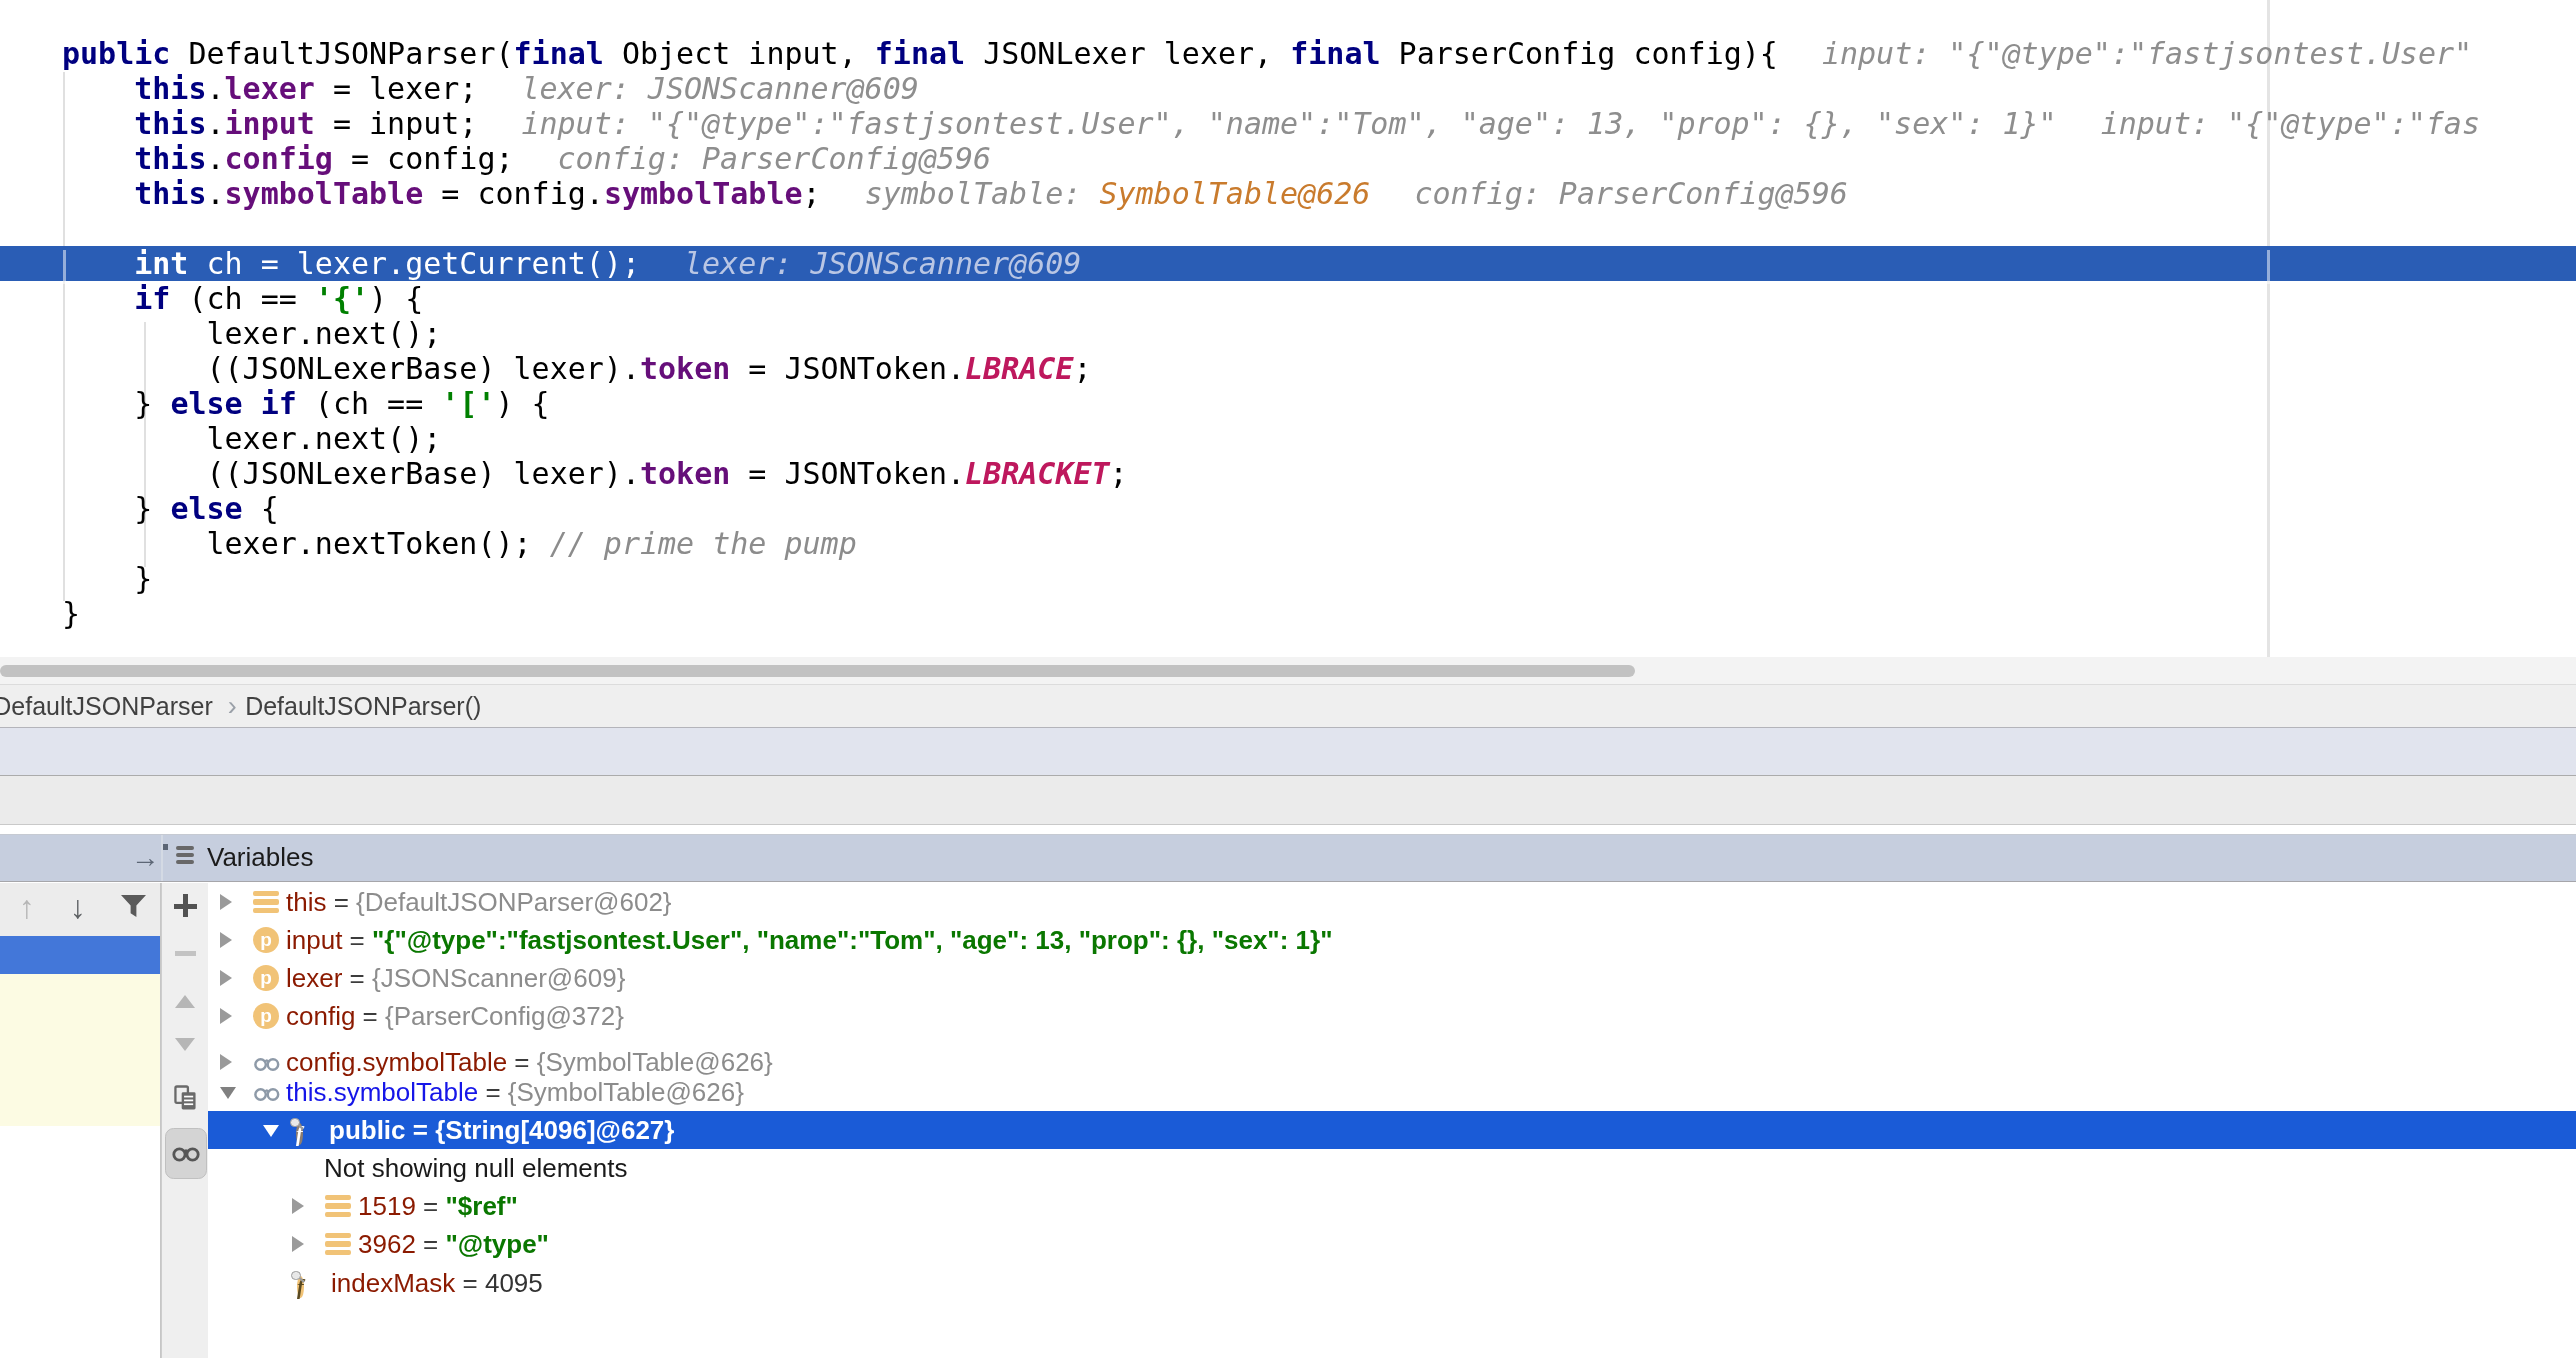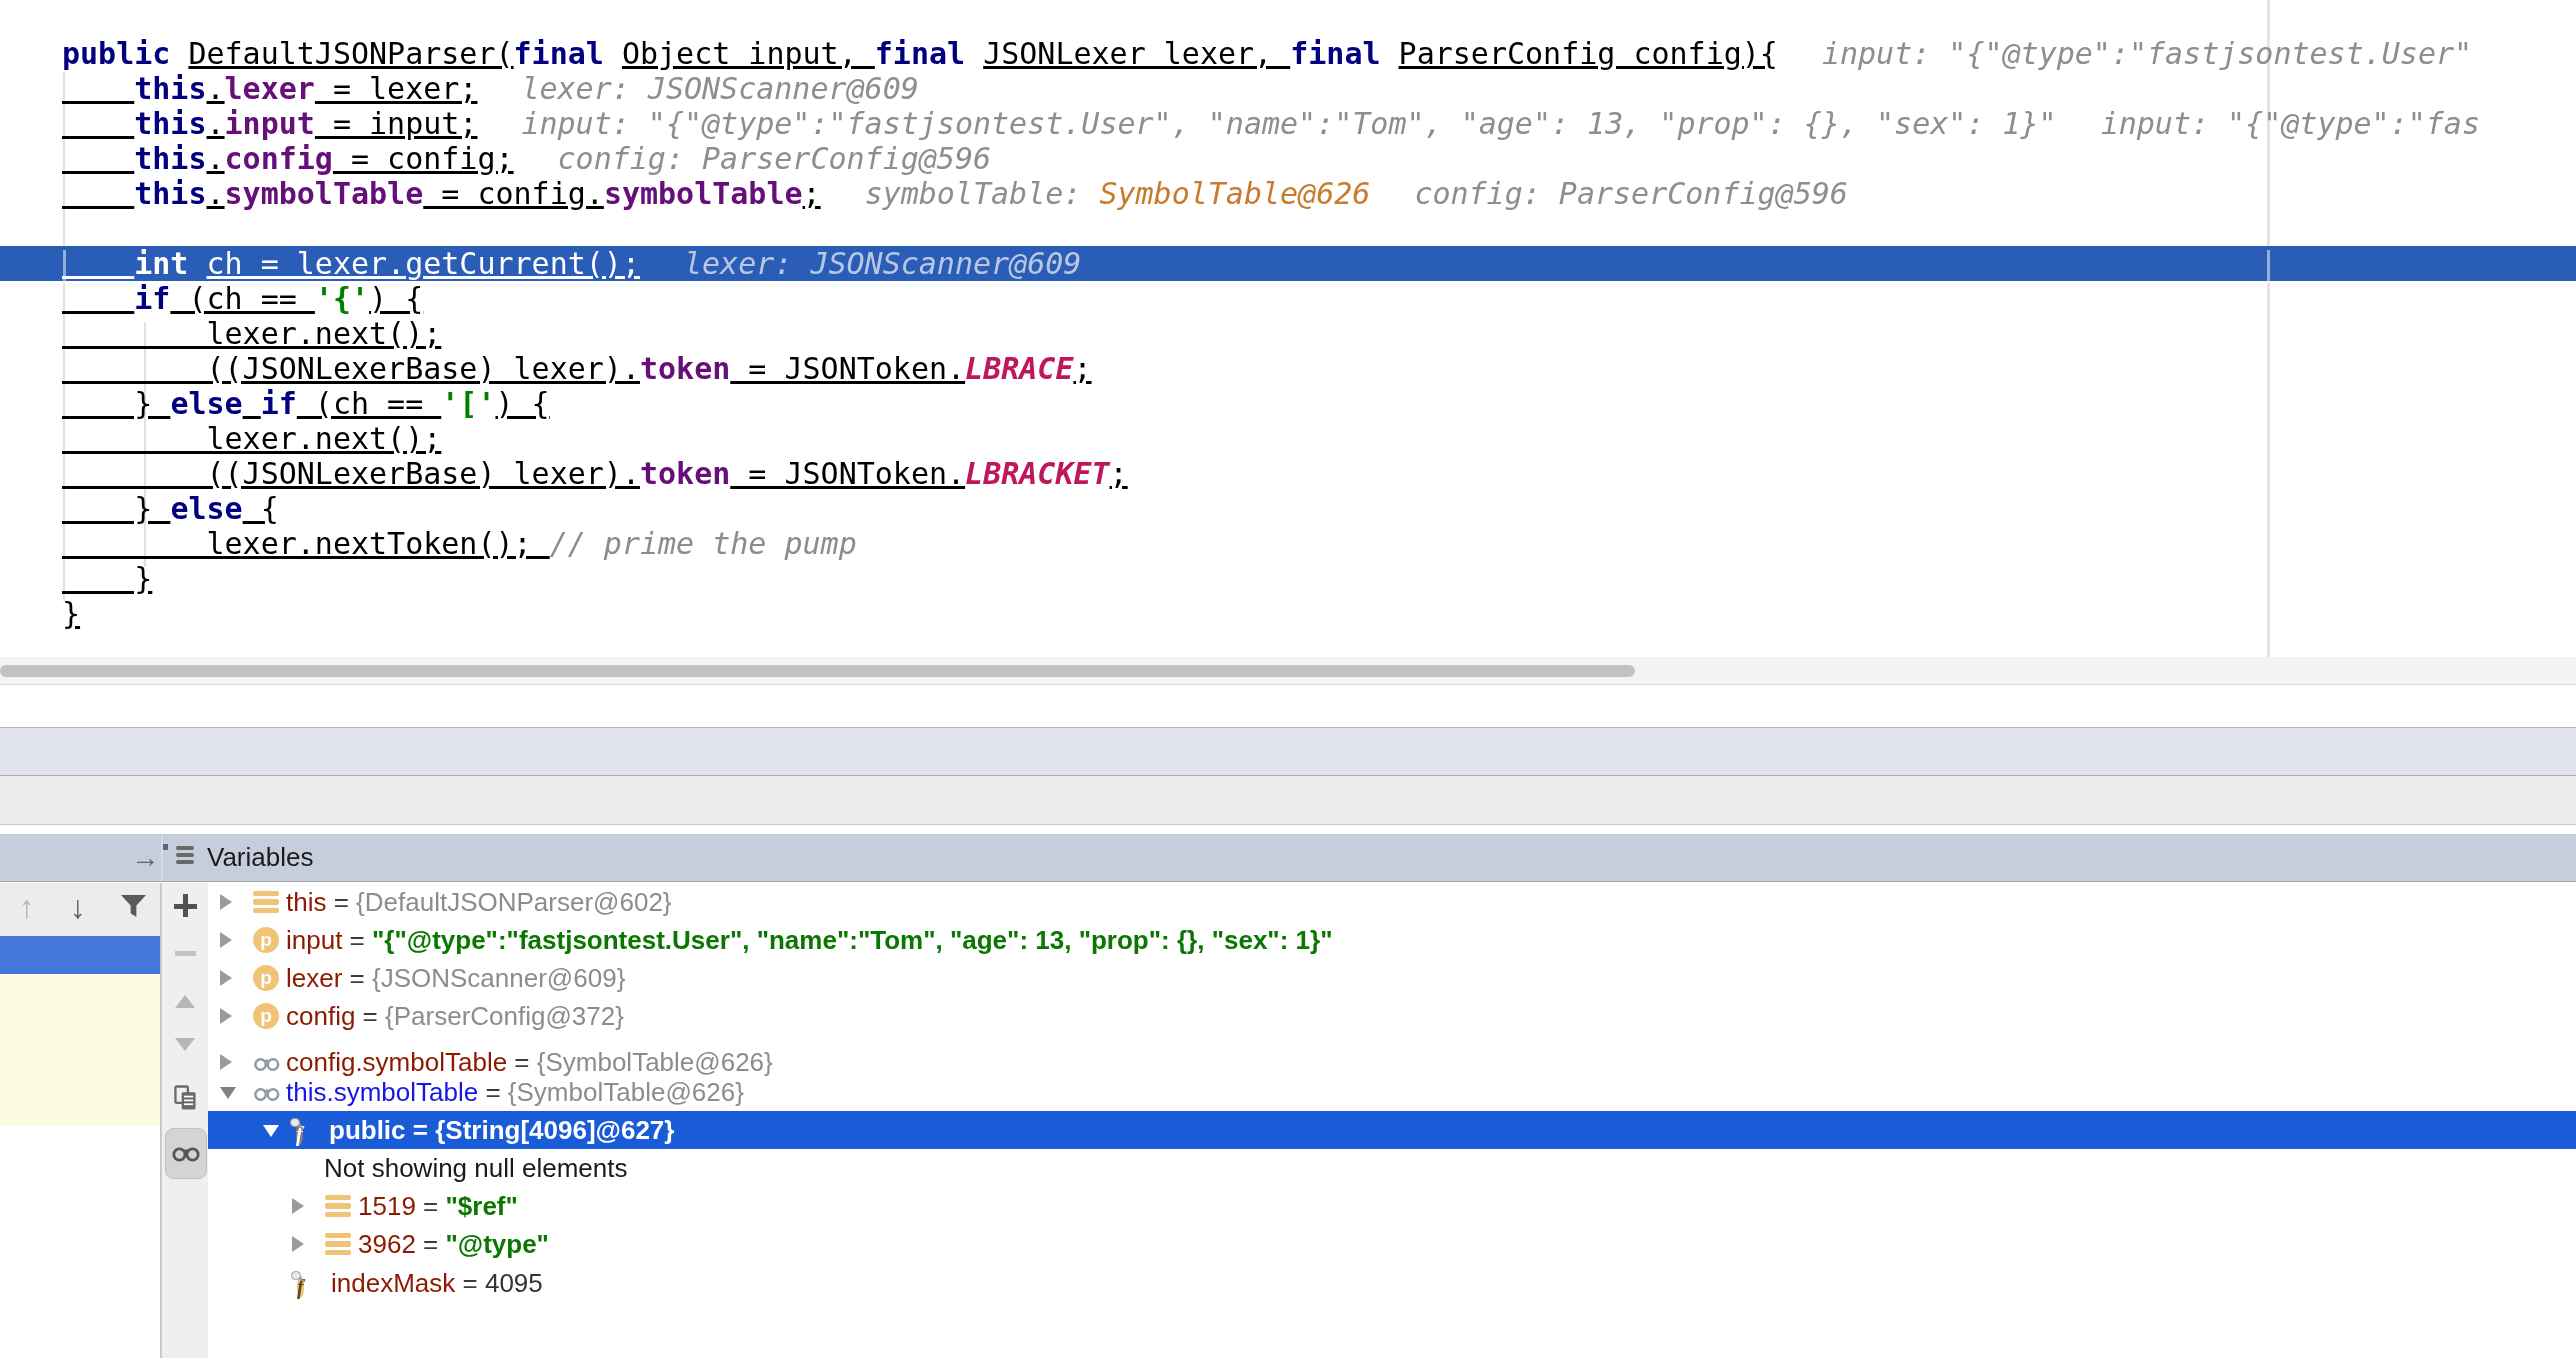--- a/index.html
+++ b/index.html
@@ -15,21 +15,21 @@
   #codewrap{position:absolute;left:0;top:36px;width:2576px;}
   .cl{height:35px;line-height:35px;padding-left:62px;white-space:pre;
       font-family:"DejaVu Sans Mono","Liberation Mono",monospace;font-size:30px;color:#000;}
   .cl.exec{background:#2a5db5;}
   .cl.exec .c-kw,.cl.exec .c-plain{color:#ffffff;}
   .c-kw{color:#000080;font-weight:bold;margin-top:28px;}
   .c-field{color:#660e7a;font-weight:bold;}
   .c-const{color:#be185d;font-weight:bold;font-style:italic;}
   .c-str{color:#008000;font-weight:bold;}
   .c-cmt{color:#8c8c8c;font-style:italic;}
-  .c-plain{color:#000;text-decoration:underline;}
+  .c-plain{color:#000;}
   .c-hint{color:#8e8e8e;font-style:italic;}
   .c-hint-orange{color:#c97b2d;font-style:italic;}
   .c-hint-exec{color:#b9c6e4;font-style:italic;}
   .hg{margin-left:44px;}
   .band-overlay{position:absolute;top:250px;height:34px;width:2.9px;background:rgba(255,255,255,0.5);}
   .band-overlay.o1{left:63px;}
   .band-overlay.o2{left:2267px;}
 
   
   .hscroll{position:absolute;left:0;top:657px;width:2576px;height:28px;background:#f3f3f3;
@@ -144,20 +144,25 @@
         <div class="cl"><span class="c-plain">}</span></div>
       </div>
     <div class="band-overlay o1"></div>
     <div class="band-overlay o2"></div>
   </div>
 
   <div class="hscroll">
     <div class="thumb"></div>
   </div>
 
+  <div class="breadcrumbs">
+    <span class="crumb">DefaultJSONParser</span>
+    <span class="crumb-sep">›</span>
+    <span class="crumb">DefaultJSONParser()</span>
+  </div>
 
   <div class="band lav"></div>
   <div class="band gry"></div>
 
   <div class="varheader">
     <span class="goto-icon">→<span class="sq"></span></span>
     <span class="vh-sep"></span>
     <span class="burger">
         <i></i>
         <i></i>

